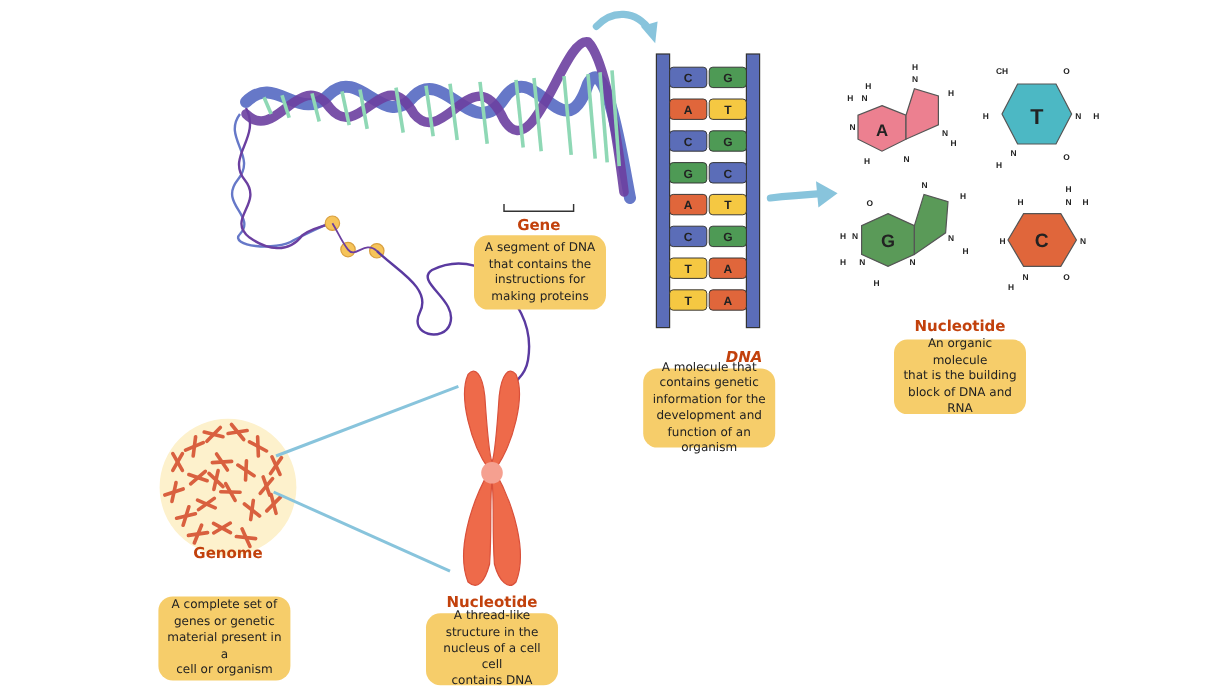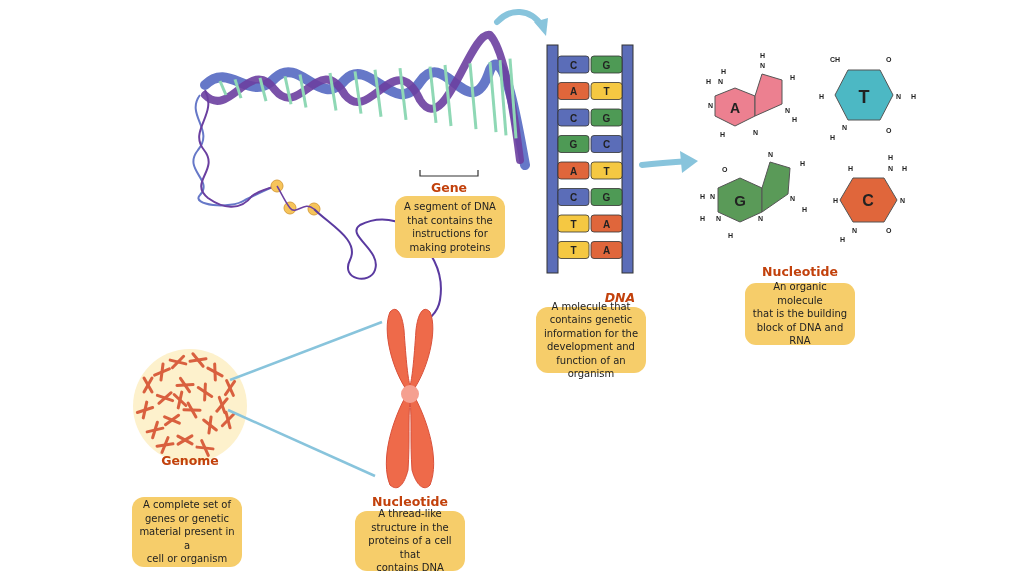--- a/index.html
+++ b/index.html
@@ -291,14 +291,14 @@
 
 <div class="title" style="left:155px;top:453px;width:70px;">Genome</div>
 <div class="card" style="left:132px;top:497px;width:110px;height:70px;">A complete set of
 genes or genetic
 material present in a
 cell or organism</div>
 
 <div class="title" style="left:360px;top:494px;width:100px;">Nucleotide</div>
 <div class="card" style="left:355px;top:511px;width:110px;height:60px;">A thread-like
 structure in the
-proteins of a cell that
+nucleus of a cell cell
 contains DNA</div>
 
 </body></html>

